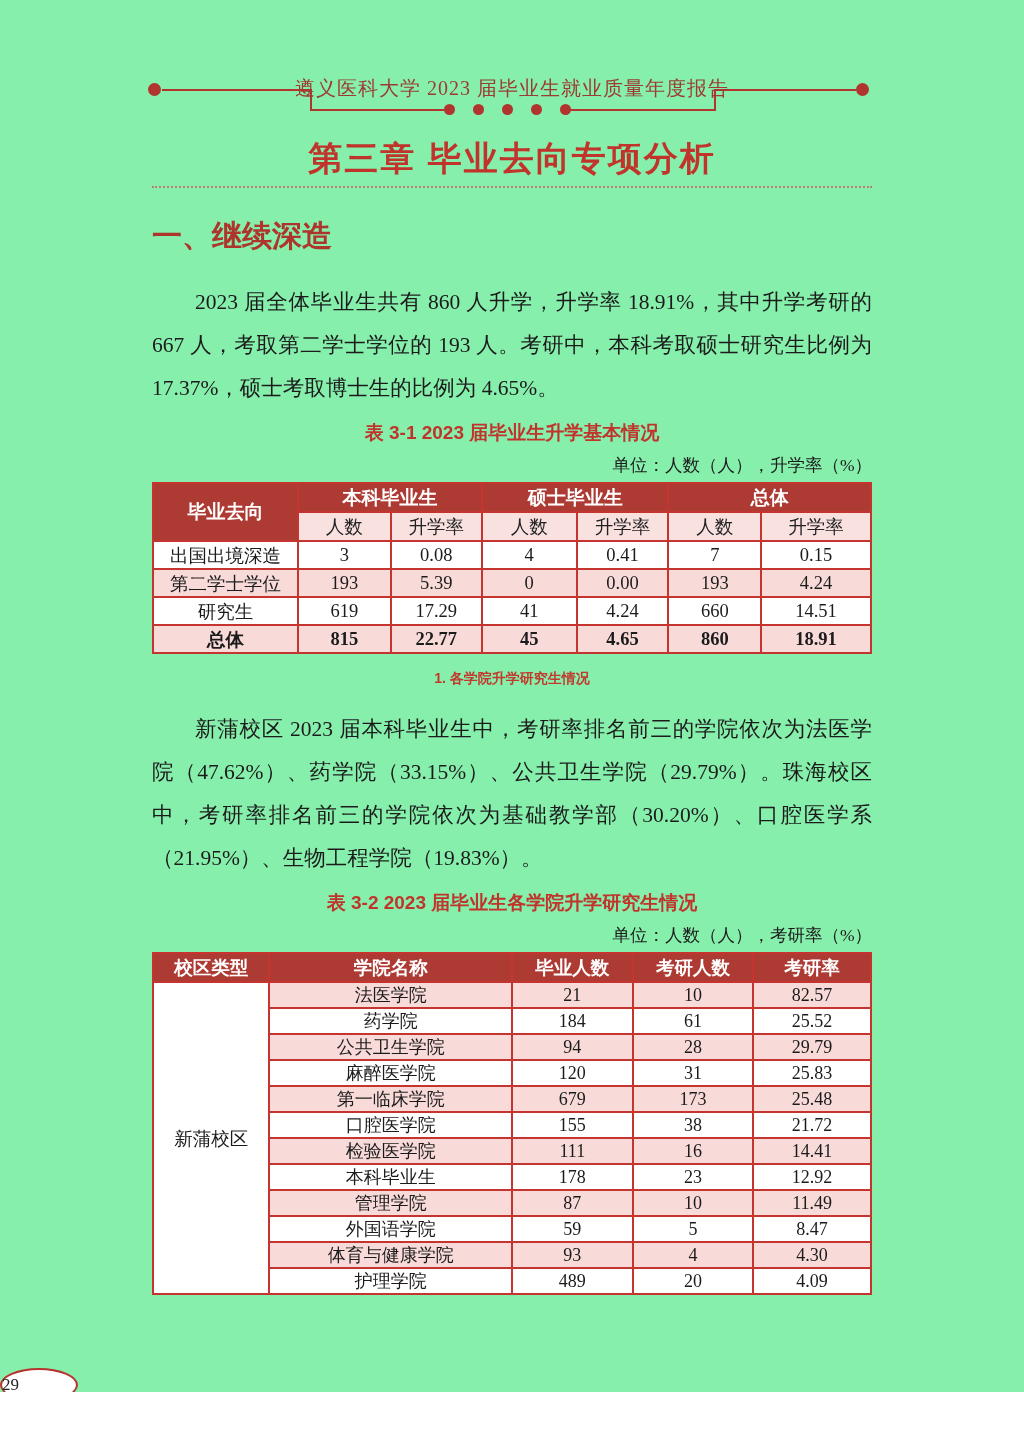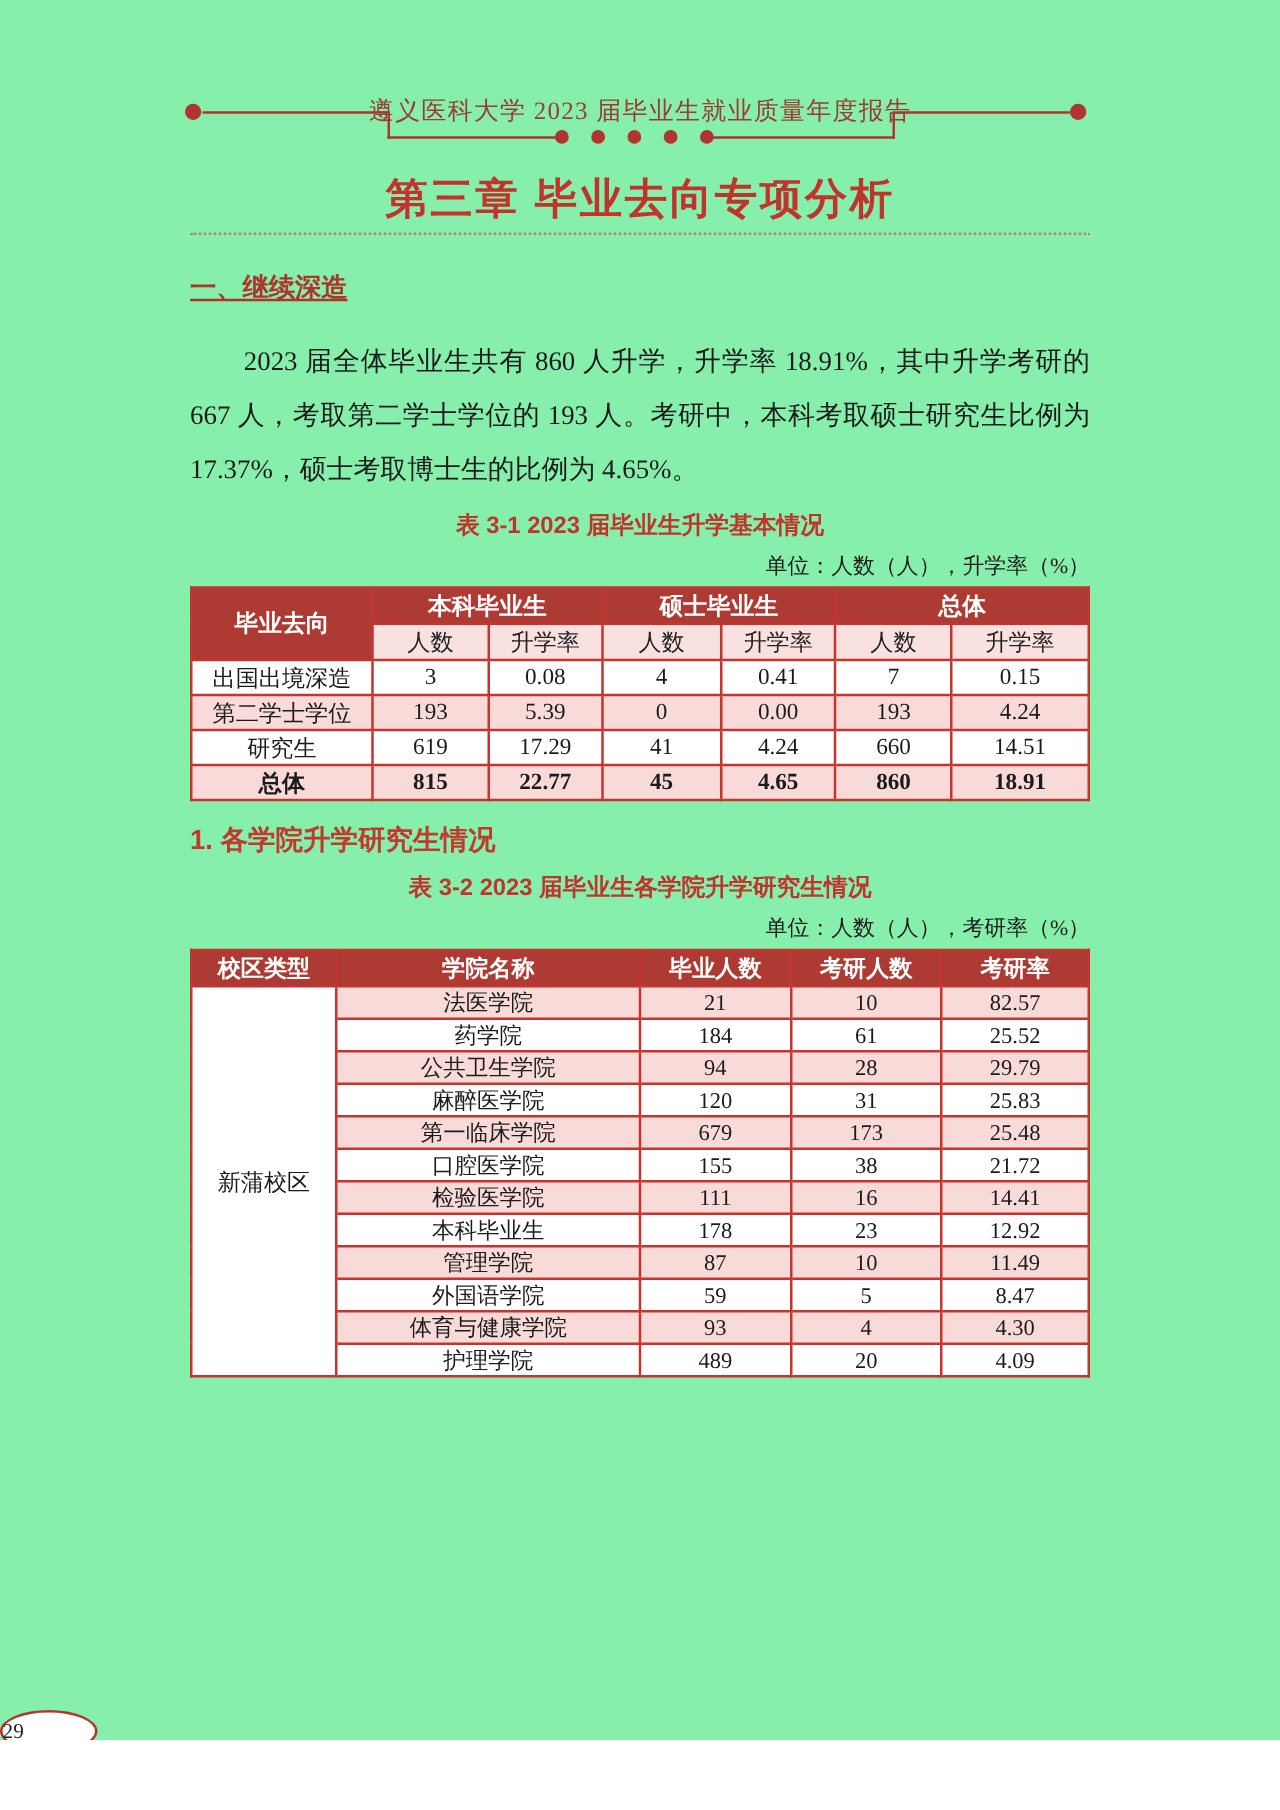--- a/index.html
+++ b/index.html
@@ -55,38 +55,38 @@
   }
   .title-divider {
     margin-top: 4px;
     border-bottom: 2px dotted #bc7f78;
     height: 1px;
   }
   .h-section {
     margin-top: 28px;
     font-family: "Liberation Sans", "DejaVu Sans", sans-serif;
     font-weight: bold;
-    font-size: 21px;
+    font-size: 30px;
     color: #ad352b;
-    text-decoration: underline;
   }
   .h-subsection {
     margin-top: 30px;
     font-family: "Liberation Sans", "DejaVu Sans", sans-serif;
     font-weight: bold;
     font-size: 26px;
     color: #ad352b;
     letter-spacing: 1px;
   }
   .h-numbered {
     margin-top: 16px;
     font-family: "Liberation Sans", "DejaVu Sans", sans-serif;
     font-weight: bold;
-    font-size: 22px;
+    font-size: 14px;
     color: #c23a2e;
+    text-align: center;
   }
 
   
   .body-para {
     margin-top: 24px;
     font-size: 21.5px;
     line-height: 43px;
     text-align: justify;
     text-indent: 2em;
     color: #1b1b1b;
@@ -257,20 +257,21 @@
           <td>45</td>
           <td>4.65</td>
           <td>860</td>
           <td>18.91</td>
         </tr>
       </tbody>
     </table>
 
     <h4 class="h-numbered">1. 各学院升学研究生情况</h4>
 
+    <p class="body-para" style="margin-top:20px">新蒲校区 2023 届本科毕业生中，考研率排名前三的学院依次为法医学院（47.62%）、药学院（33.15%）、公共卫生学院（29.79%）。珠海校区中，考研率排名前三的学院依次为基础教学部（30.20%）、口腔医学系（21.95%）、生物工程学院（19.83%）。</p>
 
     <div class="tbl-caption">表 3-2 2023 届毕业生各学院升学研究生情况</div>
     <div class="unit-note">单位：人数（人），考研率（%）</div>
     <table class="t2">
       <colgroup>
         <col style="width:16.2%">
           <col style="width:33.8%">
           <col style="width:16.8%">
           <col style="width:16.8%">
           <col style="width:16.4%">

